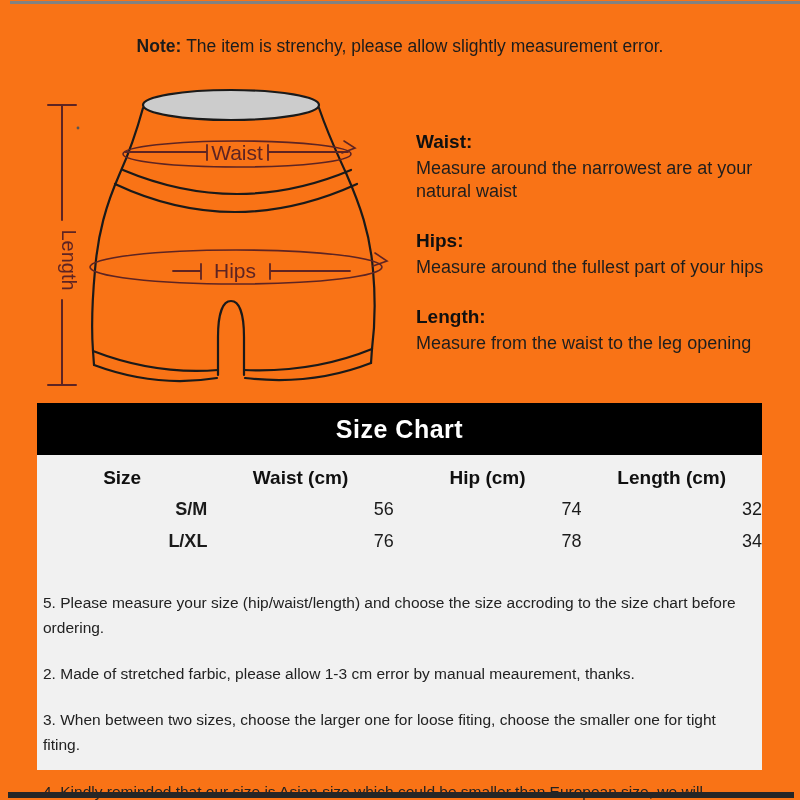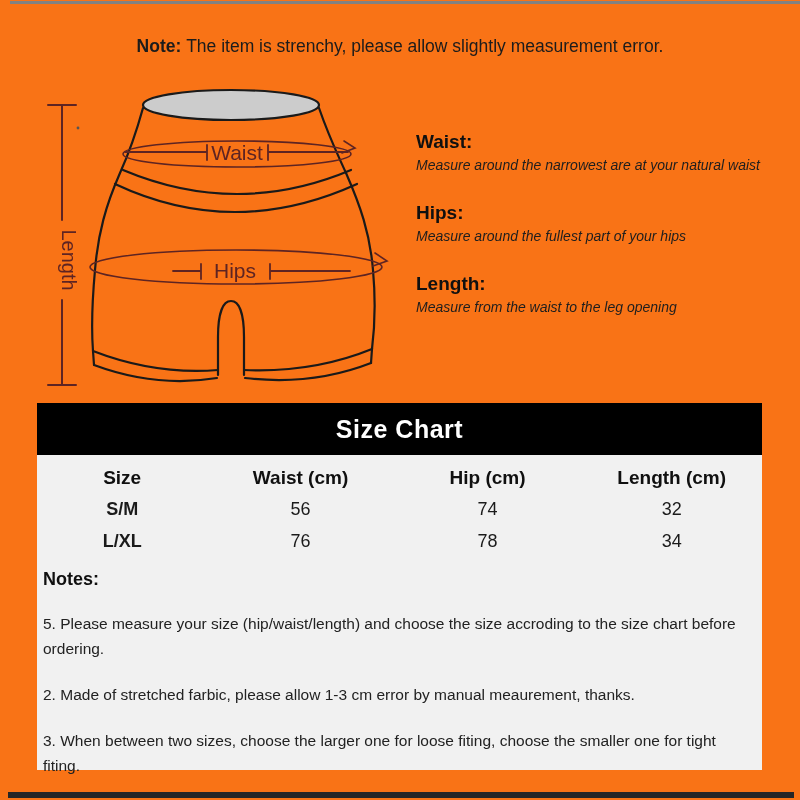--- a/index.html
+++ b/index.html
@@ -18,33 +18,33 @@
     position:absolute; left:0; top:36px; width:100%;
     text-align:center; font-size:17.5px; color:#1c1c1c; margin:0;
   }
   .top-note .bold { font-weight:bold; }
 
   .diagram-svg { position:absolute; left:30px; top:85px; }
 
   .guide { position:absolute; left:400px; top:131px; width:388px; }
   .guide-item { margin:0 0 27px 16px; }
   .guide-title { font-size:19px; font-weight:bold; color:#101010; margin:0 0 4px 0; }
-  .guide-desc { font-size:14px; color:#1e1e1e; margin:0; line-height:1.28;font-style:italic; }
+  .guide-desc { font-size:18px; color:#1e1e1e; margin:0; line-height:1.28; }
 
   .panel { position:absolute; left:37px; top:403px; width:725px; }
   .panel-title {
     height:52px; background:#000; color:#fff;
     font-size:25px; font-weight:bold; letter-spacing:0.5px;
     display:flex; align-items:center; justify-content:center;
   }
   .panel-body { background:#f1f1f1; box-sizing:border-box; height:315px; padding-top:8px; }
 
   table.size-table { width:100%; border-collapse:collapse; table-layout:fixed; }
   .size-table th { font-size:19px; font-weight:bold; color:#101010; height:30px; text-align:center; padding:0; }
-  .size-table td { font-size:18px; color:#1b1b1b; height:32px; text-align:center; padding:0; }
+  .size-table td { font-size:18px; color:#1b1b1b; height:32px; text-align:right; padding:0; }
   .size-table td.size-col { font-weight:bold; }
 
   .notes { padding:12px 10px 0 6px; }
   .notes-heading { font-size:18px; font-weight:bold; color:#101010; margin:0; }
   .note-item { font-size:15.5px; color:#222; margin:21px 0 0 0; line-height:1.62; }
 </style>
 </head>
 <body>
 
 <div class="canvas">
@@ -145,21 +145,20 @@
           <tr>
             <td class="size-col">L/XL</td>
             <td>76</td>
             <td>78</td>
             <td>34</td>
           </tr>
         </tbody>
       </table>
 
       <div class="notes">
-        <p class="notes-heading">Notes:</p>
         <p class="note-item">5. Please measure your size (hip/waist/length) and choose the size accroding to the size chart before ordering.</p>
         <p class="note-item">2. Made of stretched farbic, please allow 1-3 cm error by manual meaurement, thanks.</p>
         <p class="note-item">3. When between two sizes, choose the larger one for loose fiting, choose the smaller one for tight fiting.</p>
         <p class="note-item">4. Kindly reminded that our size is Asian size which could be smaller than European size, we will advise you to choose one size up according to your own situation.</p>
       </div>
     </div>
   </div>
 
   <div class="bottom-rule"></div>
 </div>

